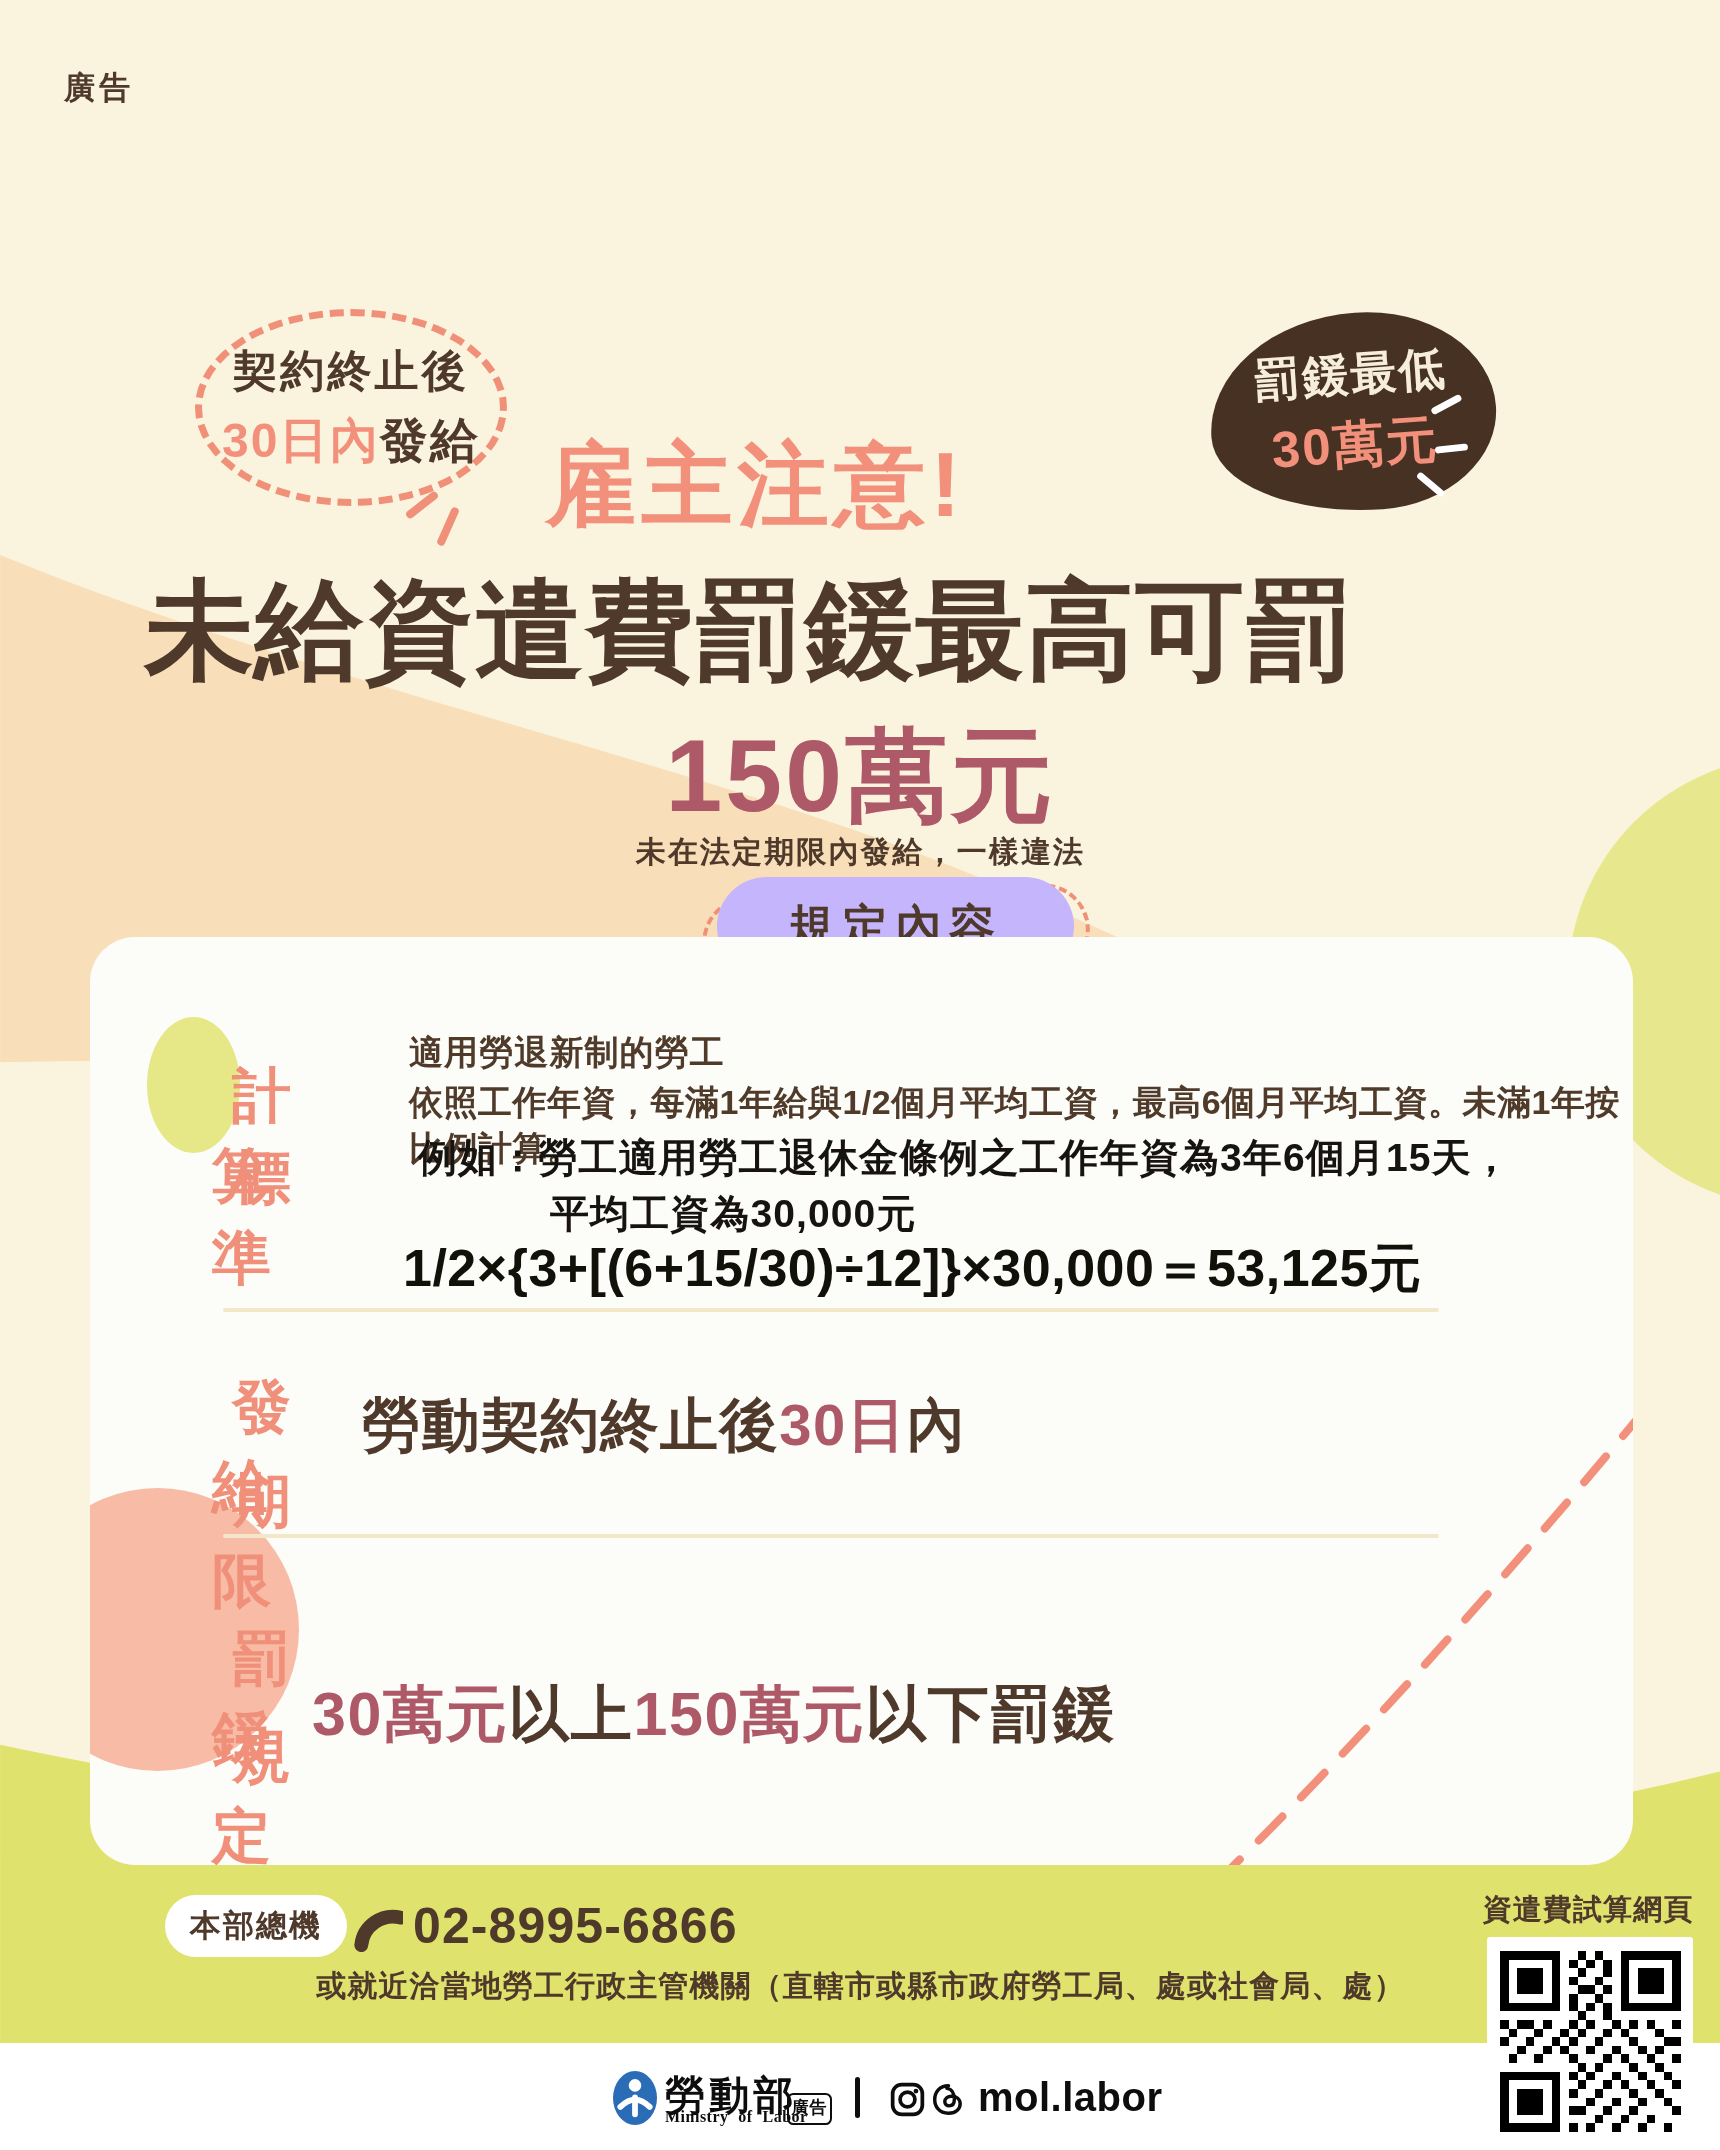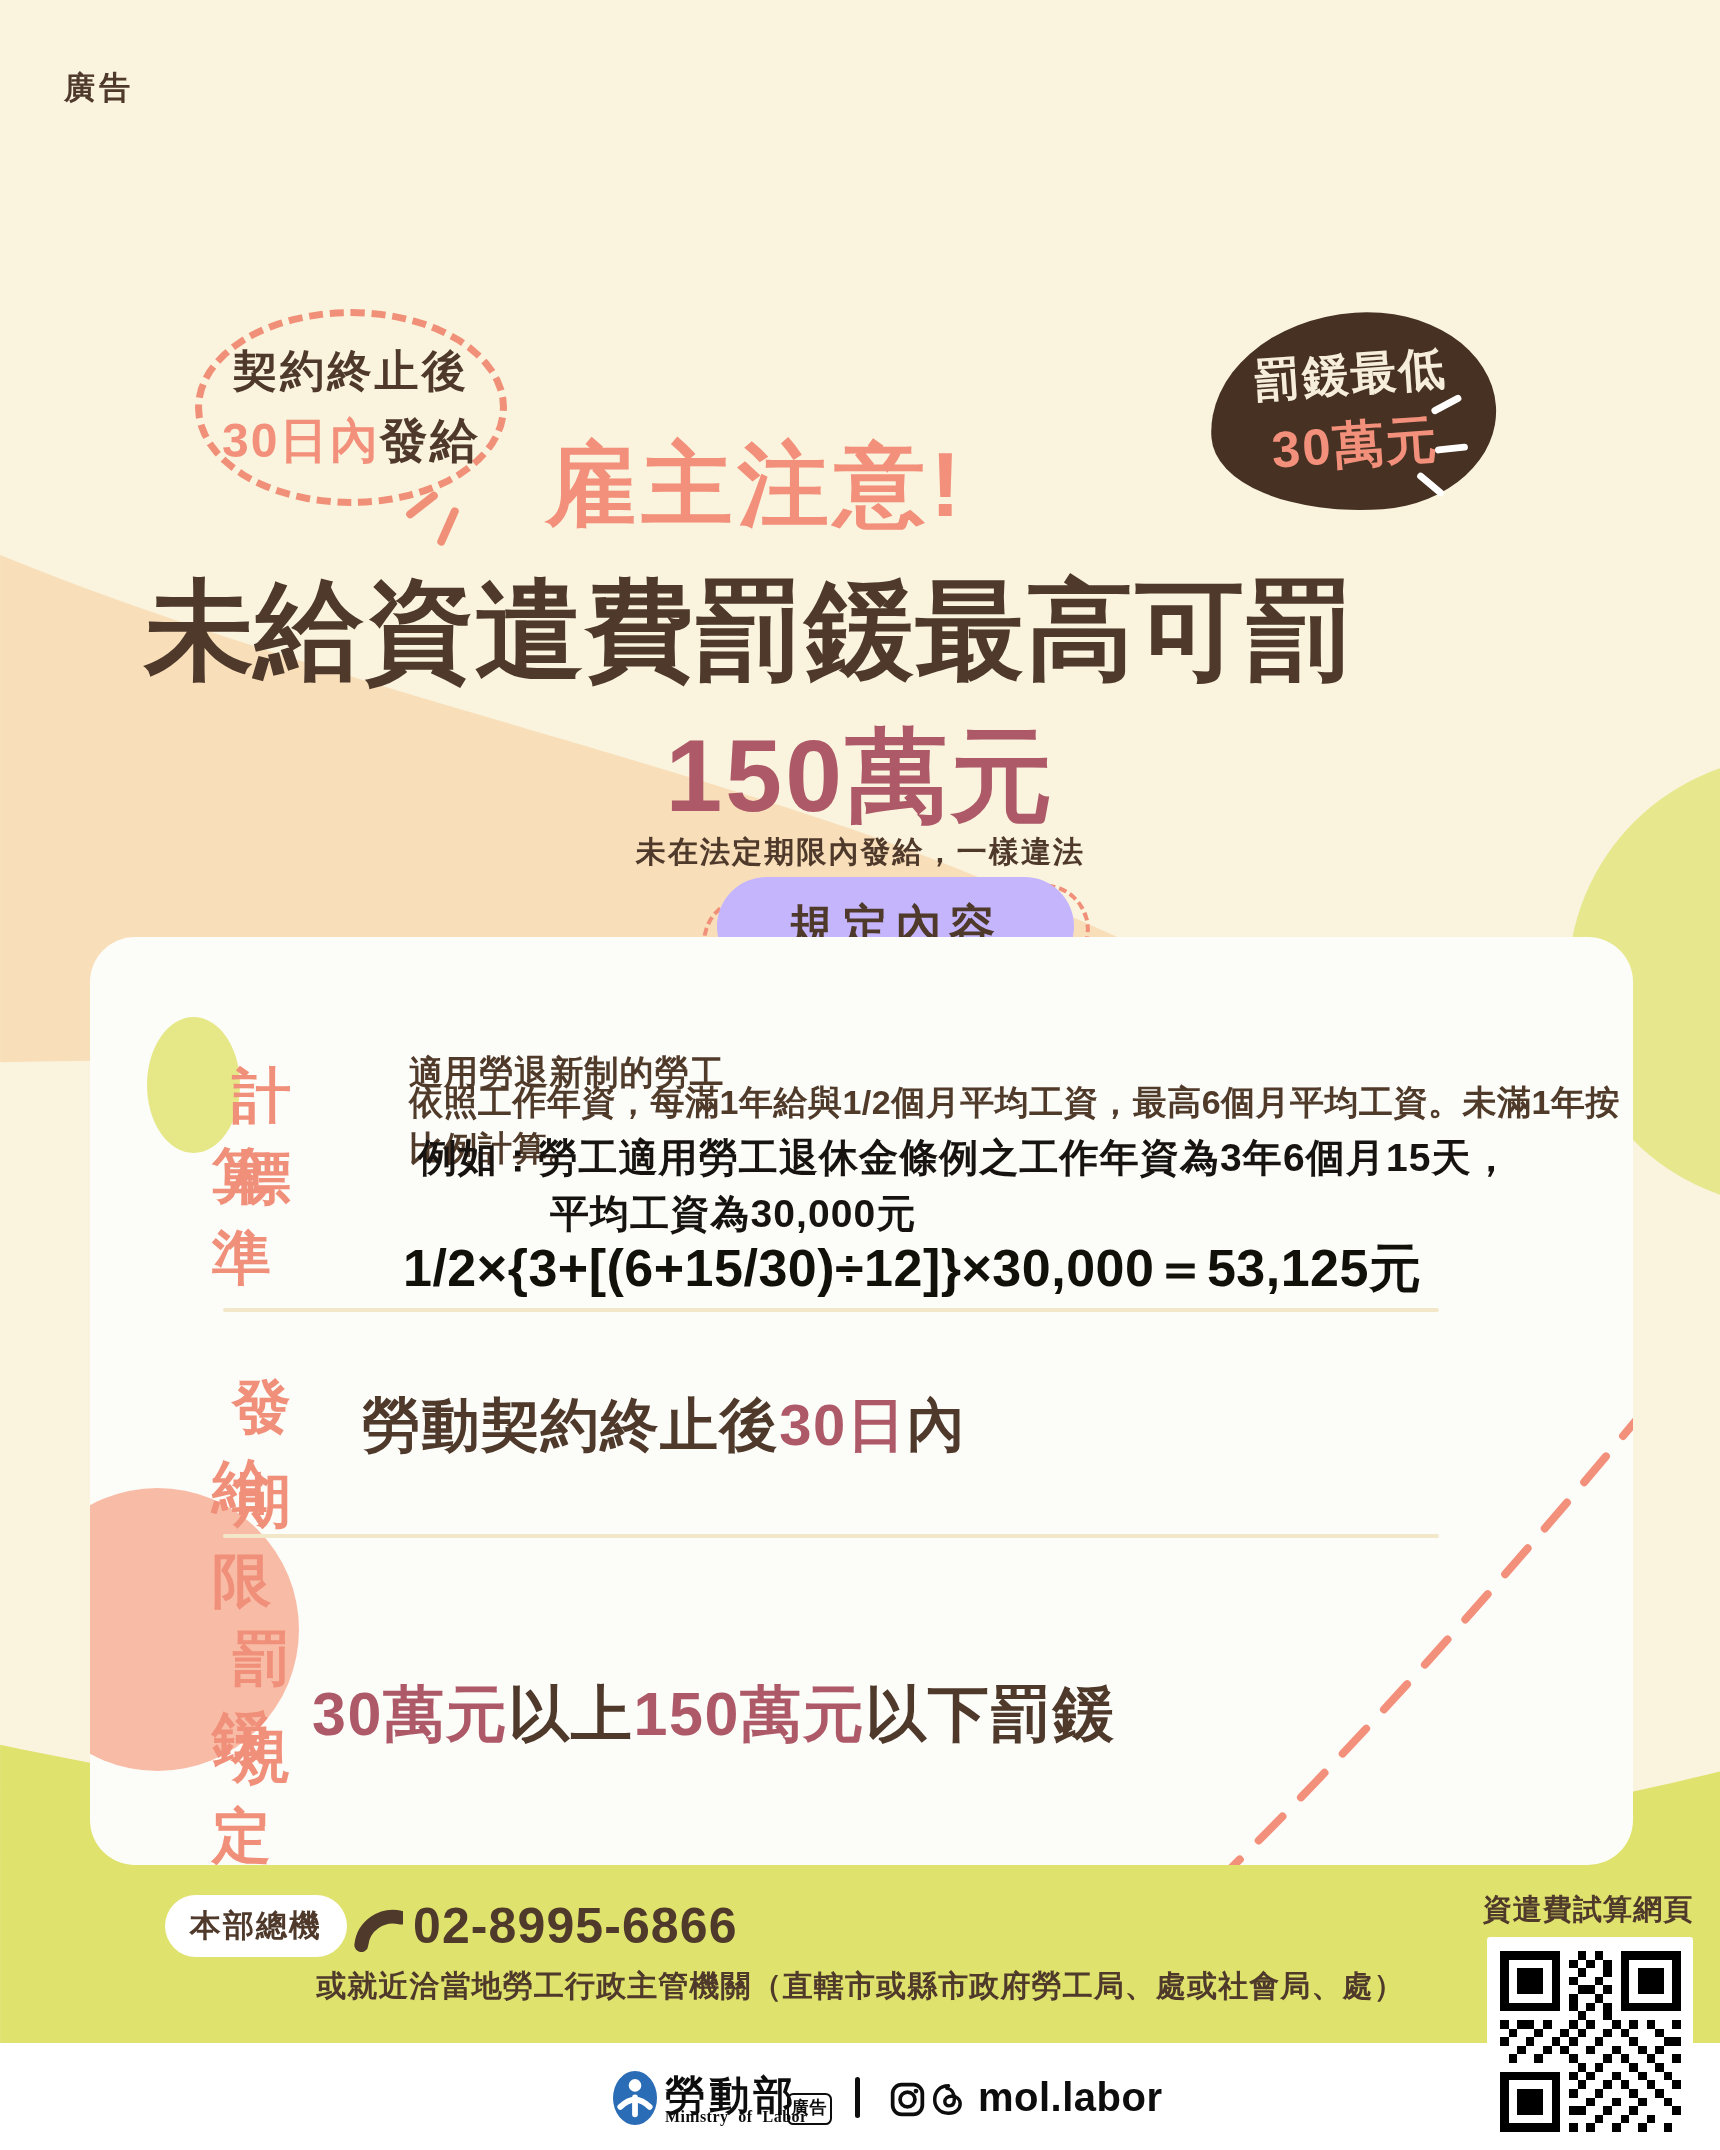--- a/index.html
+++ b/index.html
@@ -46,21 +46,21 @@
   .badge-pill{left:717px;top:877px;width:357px;height:99px;border-radius:50px;background:#c4b5fd;
               text-align:center;line-height:99px;font-size:46px;color:#4E392B;letter-spacing:7.4px;}
   
   .card{left:90px;top:937px;width:1543px;height:928px;background:#FCFCF9;border-radius:45px;overflow:hidden;}
   .deco-ellipse{position:absolute;left:57px;top:80px;width:93px;height:136px;border-radius:50%;background:#E6E787;}
   .deco-circle{position:absolute;left:-74px;top:551px;width:283px;height:283px;border-radius:50%;background:#F8BCA6;}
   .sec-label{position:absolute;left:122px;width:175px;text-align:left;font-size:59px;color:#F0907A;letter-spacing:20px;text-indent:20px;}
   .s1a{top:120px;} .s1b{top:202px;}
   .s2a{top:431px;} .s2b{top:525px;}
   .s3a{top:683px;} .s3b{top:780px;}
-  .intro1{position:absolute;left:319px;top:93px;font-size:34px;color:#503B2B;letter-spacing:1.1px;margin-top:20px;}
+  .intro1{position:absolute;left:319px;top:93px;font-size:34px;color:#503B2B;letter-spacing:1.1px;}
   .intro2{position:absolute;left:319px;top:143px;font-size:34px;color:#503B2B;letter-spacing:0.5px;}
   .example1{position:absolute;left:328px;top:194px;font-size:39px;color:#161310;letter-spacing:1.1px;}
   .example2{position:absolute;left:460px;top:250px;font-size:39px;color:#161310;letter-spacing:1.1px;}
   .formula{position:absolute;left:313px;top:297px;font-size:52px;color:#111009;letter-spacing:0.5px;}
   .divider{position:absolute;left:133px;width:1216px;height:4.2px;background:#F2E8C9;border-radius:2.1px;}
   .div1{top:371px;} .div2{top:597px;}
   .s2-content{position:absolute;left:272px;top:450px;font-size:58px;color:#4E392B;letter-spacing:1.6px;}
   .s3-content{position:absolute;left:222px;top:737px;font-size:61px;color:#4E392B;letter-spacing:1.6px;}
   .maroon{color:#AD5968;}
   .card-dash-svg{position:absolute;left:0;top:0;}

